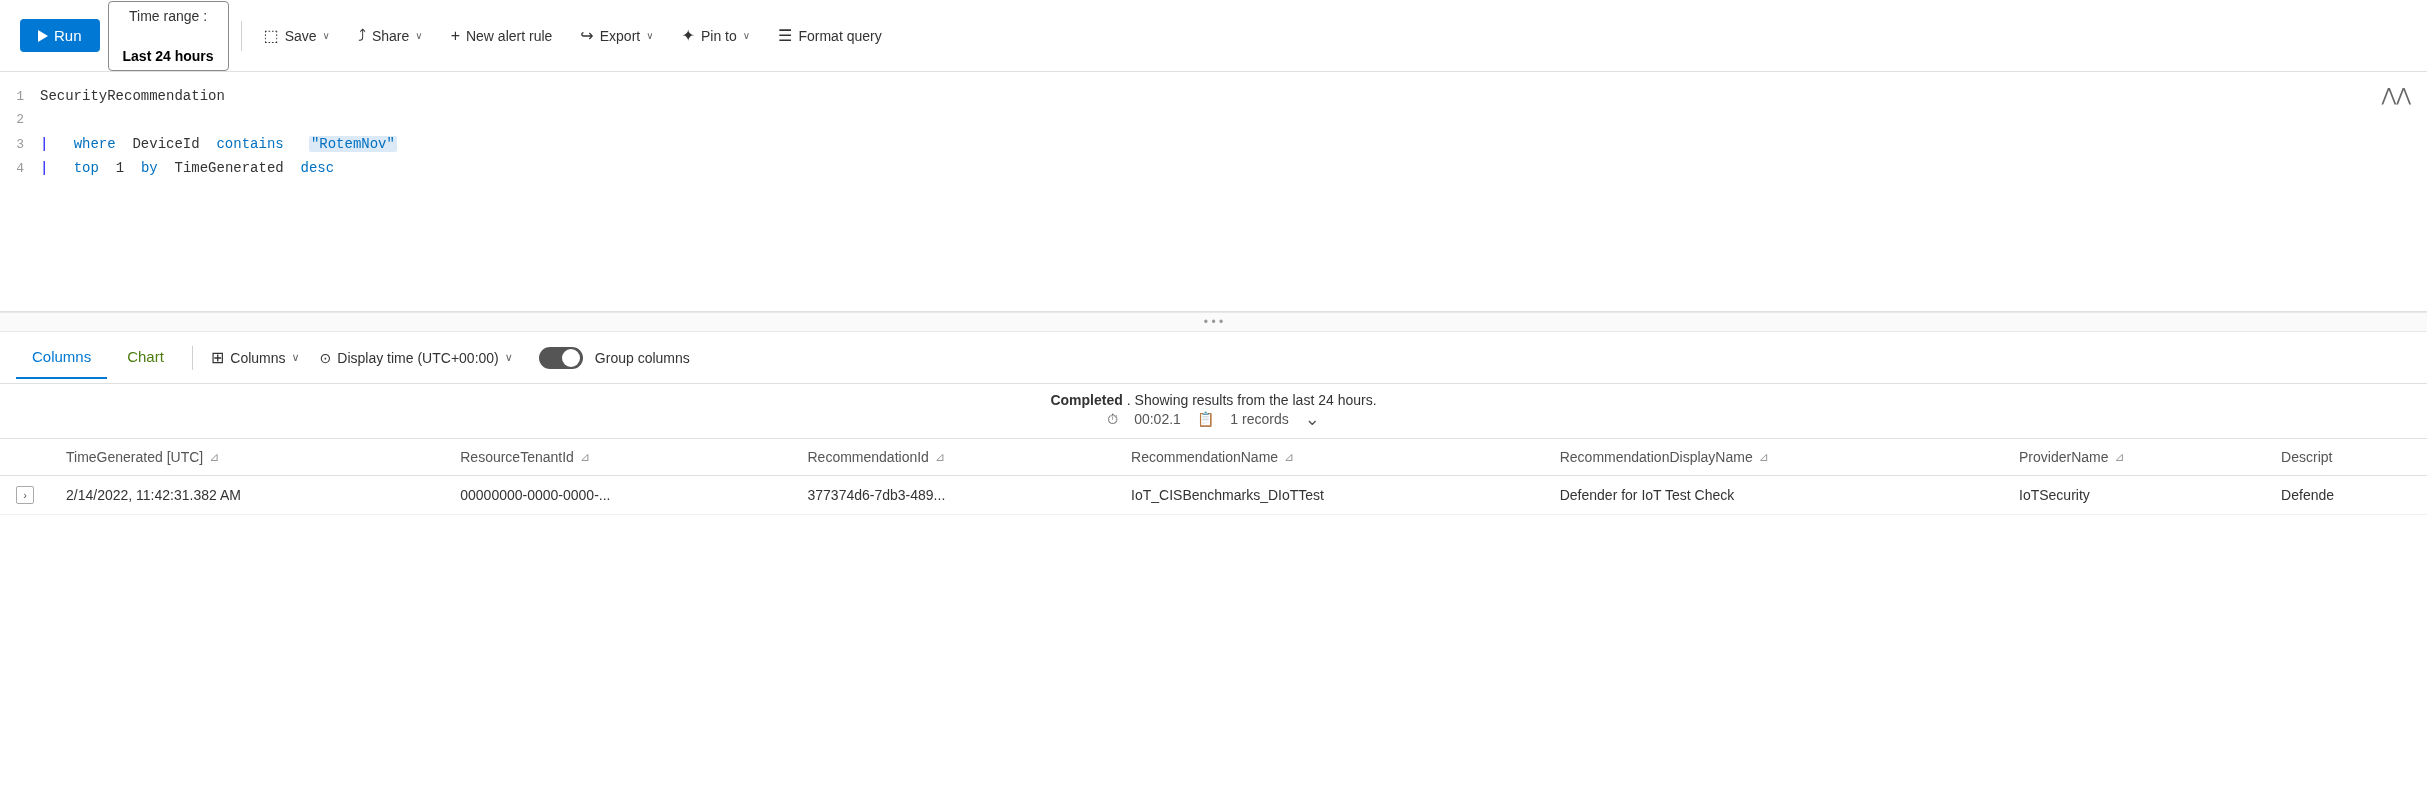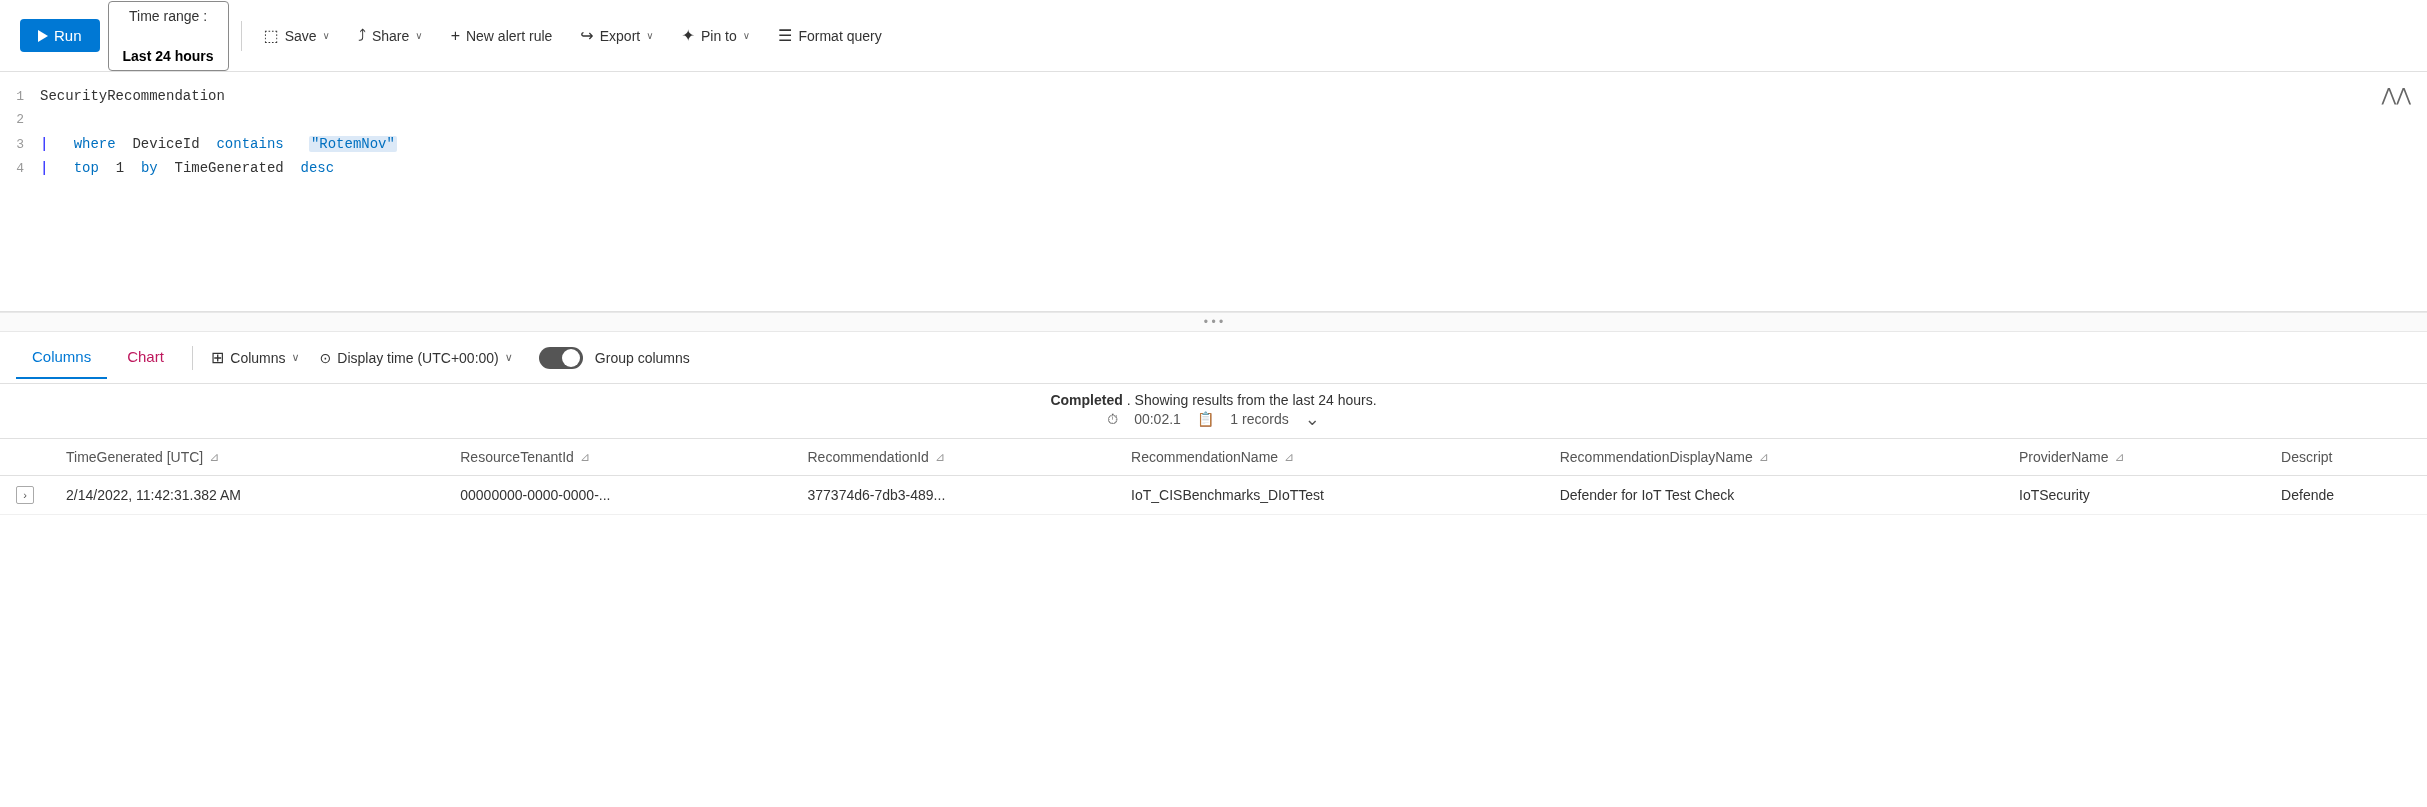--- a/index.html
+++ b/index.html
@@ -162,21 +162,21 @@
       align-items: center;
       padding: 0 16px;
       border-bottom: 1px solid #e0e0e0;
       gap: 0;
       height: 52px;
     }
     .tab-item {
       padding: 12px 16px;
       cursor: pointer;
       font-size: 15px;
-      color: #be185d;
+      color: #4d7c0f;
       border-bottom: 2px solid transparent;
       margin-right: 4px;
     }
     .tab-item.active {
       color: #0078d4;
       border-bottom: 2px solid #0078d4;
       font-weight: 500;
     }
     .tab-separator {
       width: 1px;

